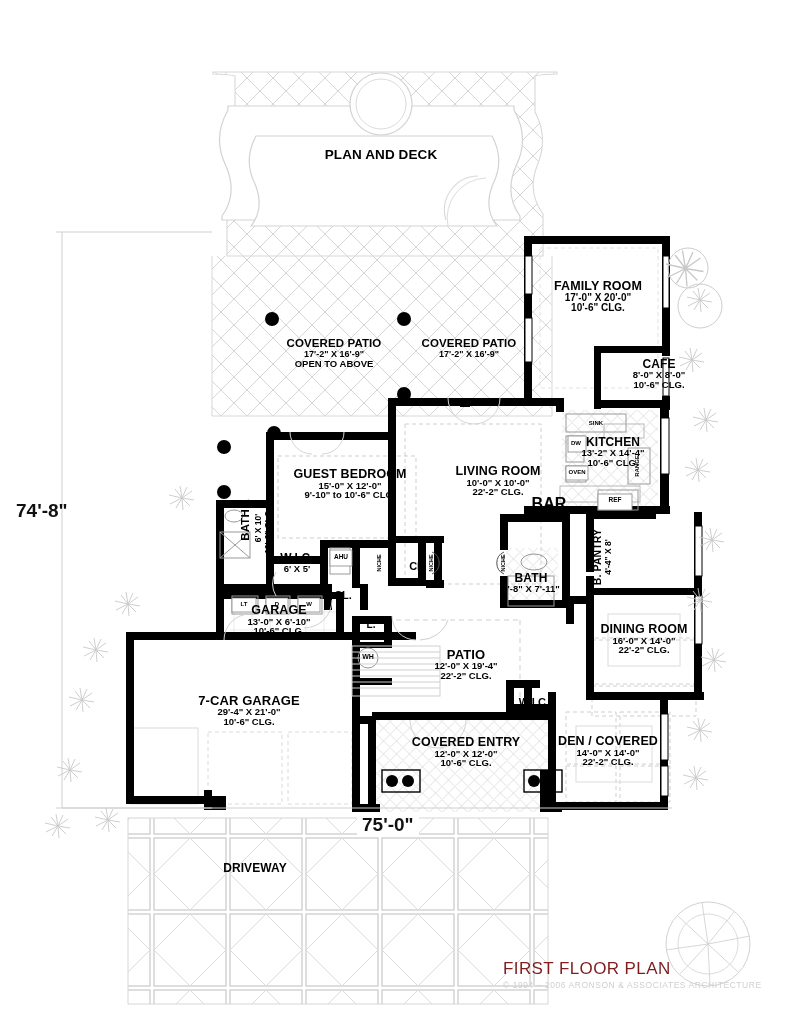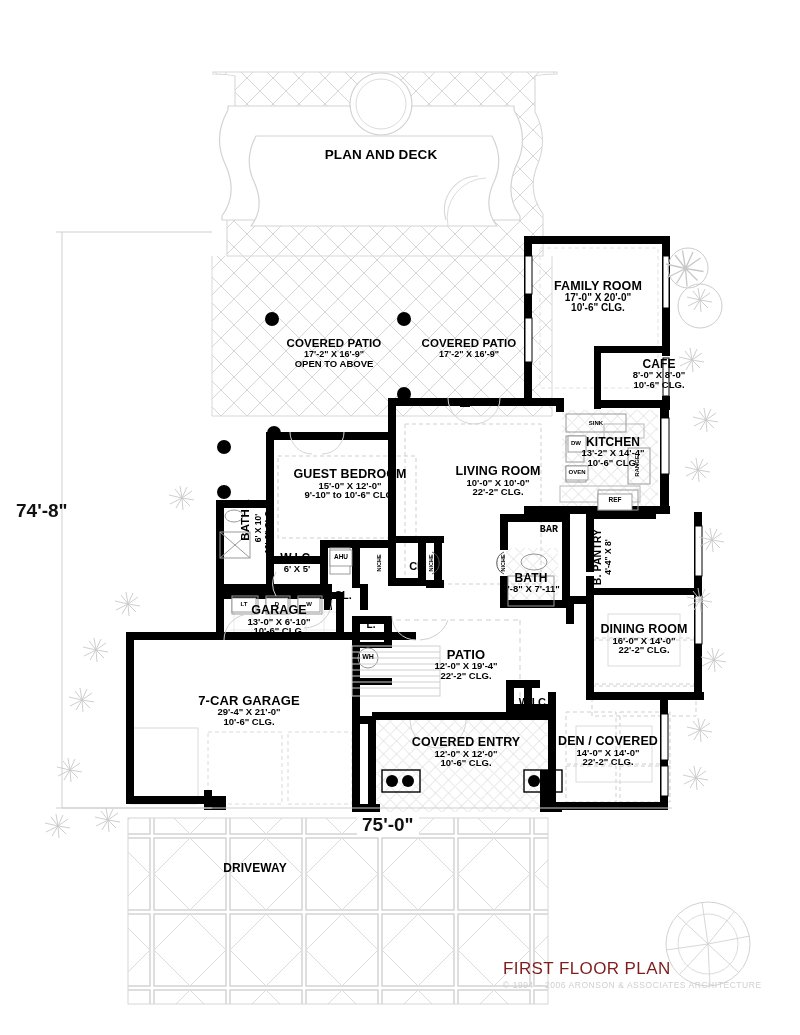--- a/index.html
+++ b/index.html
@@ -399,21 +399,21 @@
   <span class="d" style="font-size:9.5px">12'-0" X 19'-4"</span>
   <span class="d" style="font-size:9.5px">22'-2" CLG.</span>
 </div>
 
 <div class="lbl" style="left:466px;top:736px;font-size:12.5px;">
   <span class="n">COVERED ENTRY</span>
   <span class="d" style="font-size:9.5px">12'-0" X 12'-0"</span>
   <span class="d" style="font-size:9.5px">10'-6" CLG.</span>
 </div>
 
-<div class="lbl" style="left:549px;top:525px;font-size:10px;font-family:Liberation Mono, monospace;">
+<div class="lbl" style="left:549px;top:496px;font-size:16px;">
   <span class="n">BAR</span>
 </div>
 
 <div class="lbl" style="left:531px;top:572px;font-size:12px;">
   <span class="n">BATH</span>
   <span class="d" style="font-size:9.5px">8'-8" X 7'-11"</span>
 </div>
 
 <div class="lbl rot" style="left:597px;top:557px;font-size:10.5px;transform:translate(-50%,-50%) rotate(-90deg);">
   <span class="n">B. PANTRY</span>

